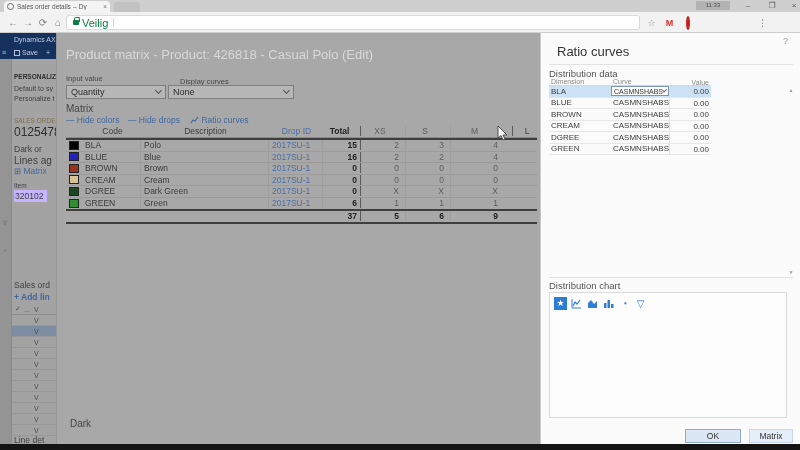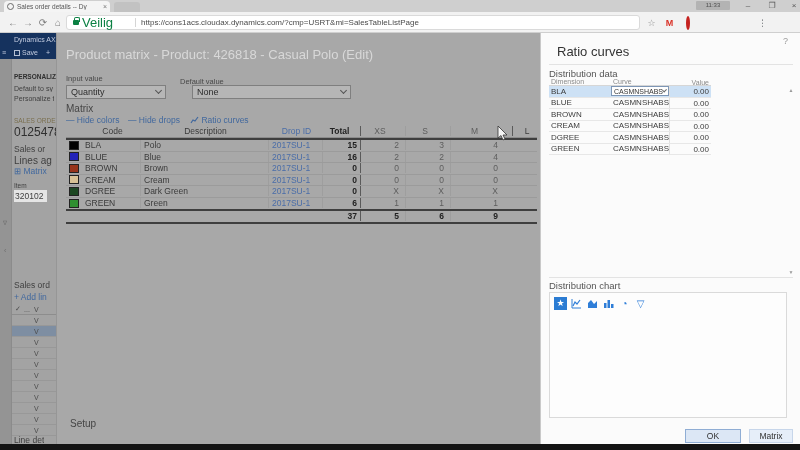--- a/index.html
+++ b/index.html
@@ -18,21 +18,21 @@
   .rec-badge { position:absolute; left:696px; top:1px; width:34px; height:9px; background:#b3b3b3;
                font-size:6px; color:#4e4e4e; text-align:center; line-height:9px; border-radius:1px; }
   .winbtn { position:absolute; top:0px; font-size:8px; color:#555; width:16px; text-align:center; line-height:11px; }
   .toolbar { position:absolute; left:0; top:12px; width:800px; height:21px; background:#f2f2f2; border-bottom:1px solid #cfcfcf; }
   .navico { position:absolute; top:3px; font-size:10px; color:#7d7d7d; width:14px; text-align:center; line-height:15px; }
   .urlbar { position:absolute; left:66px; top:3px; width:574px; height:15px; background:#fff;
             border:1px solid #dadada; border-radius:3px; display:flex; align-items:center; padding:0 6px; }
   .lock { width:6px; height:5px; background:#0b8043; border-radius:1px; position:relative; margin-right:3px; flex:none; }
   .lock:before { content:""; position:absolute; left:1px; top:-3px; width:4px; height:4px;
                  border:1px solid #0b8043; border-bottom:none; border-radius:2px 2px 0 0; }
-  .secure { font-size:13px; color:#0b8043; margin-right:22px; }
+  .secure { font-size:11px; color:#0b8043; margin-right:5px; }
   .url-sep { width:1px; height:9px; background:#d5d5d5; margin-right:5px; }
   .url { font-size:8px; color:#4a4a4a; white-space:nowrap; overflow:hidden; }
   .extico { position:absolute; top:5px; width:13px; height:13px; font-size:9px; line-height:13px; text-align:center; }
   .circle-red { width:10px; height:10px; border-radius:50%; background:#d23f31; margin:1px auto; }
   .ring-red { width:9px; height:9px; border-radius:50%; border:2.5px solid #c5221f; margin:0 auto; }
   .sq-grey { width:9px; height:9px; background:#9aa0a6; border-radius:2px; margin:1px auto; }
   .sq-grey2 { width:9px; height:9px; background:#c4c7cb; border-radius:2px; margin:1px auto; }
 
   
   .underlay { position:absolute; left:0; top:33px; width:56px; height:411px; background:#a3a3a3; }
@@ -133,21 +133,20 @@
 
   <div class="toolbar">
     <span class="navico" style="left:6px;">←</span>
     <span class="navico" style="left:21px;">→</span>
     <span class="navico" style="left:36px;">⟳</span>
     <span class="navico" style="left:51px;">⌂</span>
     <div class="urlbar">
       <span class="lock"></span>
       <span class="secure">Veilig</span>
       <span class="url-sep"></span>
-      <span class="url">https://cons1acs.cloudax.dynamics.com/?cmp=USRT&amp;mi=SalesTableListPage</span>
     </div>
     <span class="extico" style="left:645px;color:#8a8a8a;">☆</span>
     <span class="extico" style="left:663px;color:#d93025;font-weight:bold;">M</span>
     <span class="extico" style="left:681px;"><span class="ring-red"></span></span>
     <span class="extico" style="left:699px;"><span class="circle-red"></span></span>
     <span class="extico" style="left:717px;"><span class="sq-grey"></span></span>
     <span class="extico" style="left:735px;"><span class="sq-grey2"></span></span>
     <span class="extico" style="left:756px;color:#5f6368;">⋮</span>
   </div>
 
@@ -162,27 +161,27 @@
     </div>
     <div class="rail">
       <span style="position:absolute;left:3px;top:160px;font-size:6px;color:#6e6e6e;">∇</span>
       <span style="position:absolute;left:4px;top:188px;font-size:7px;color:#6e6e6e;">‹</span>
     </div>
     <span class="u-label" style="left:14px;top:40px;font-weight:bold;font-size:6.5px;color:#2f2f2f;">PERSONALIZE</span>
     <span class="u-label" style="left:14px;top:52px;">Default to sy</span>
     <span class="u-label" style="left:14px;top:62px;">Personalize t</span>
     <span class="u-label" style="left:14px;top:84px;font-size:6.5px;color:#7a6f4f;">SALES ORDE</span>
     <span class="u-label" style="left:14px;top:92px;font-size:12px;color:#2f2f2f;">0125478</span>
-    <span class="u-label" style="left:14px;top:111px;font-size:8.5px;">Sales or</span>
+    <span class="u-label" style="left:14px;top:111px;font-size:8.5px;">Dark or</span>
     <span class="u-label" style="left:14px;top:122px;font-size:10px;">Lines ag</span>
     <span class="u-link" style="left:14px;top:133px;"><span>⊞</span> <span>Matrix</span></span>
     <span class="u-label" style="left:14px;top:149px;font-size:6.5px;">Item</span>
-    <span class="u-label" style="left:14px;top:157px;font-size:8.5px;background:#e5e5e5;padding:1px 4px 1px 1px;">320102</span>
+    <span class="u-label" style="left:14px;top:157px;font-size:8.5px;background:#c4b5fd;padding:1px 4px 1px 1px;">320102</span>
     <span class="u-label" style="left:14px;top:247px;font-size:8.5px;">Sales ord</span>
-    <span class="u-link" style="left:14px;top:259px;">+ Add lin</span>
+    <span class="u-link" style="left:14px;top:259px;font-weight:bold;">+ Add lin</span>
     <div class="abs" style="left:12px;top:271px;width:44px;">
       <div class="u-row" style="border-bottom:1px solid #8d8d8d;">
         <span style="width:12px;text-align:center;">✓</span>
         <span style="width:10px;">...</span>
         <span>V</span>
       </div>
       <div class="u-row">
           <span style="width:22px;"></span>
           <span>V</span>
         </div>
@@ -231,22 +230,22 @@
   </div>
 
   <div class="dialog">
     <div class="dlg-title">Product matrix - Product: 426818 - Casual Polo (Edit)</div>
 
     <span class="fld-label" style="left:10px;top:41px;">Input value</span>
     <div class="combo" style="left:10px;top:52px;width:100px;">
       <span class="combo-val">Quantity</span>
       <span class="chev"></span>
     </div>
-    <span class="fld-label" style="left:82px;top:44px;left:124px;">Default value</span>
-    <div class="combo" style="left:136px;top:52px;width:159px;">
+    <span class="fld-label" style="left:82px;top:44px;left:124px;">Display curves</span>
+    <div class="combo" style="left:112px;top:52px;width:126px;">
       <span class="combo-val">None</span>
       <span class="chev"></span>
     </div>
 
     <span class="section-label" style="left:10px;top:70px;">Matrix</span>
     <span class="mlink" style="left:10px;top:82px;">— Hide colors</span>
     <span class="mlink" style="left:72px;top:82px;">— Hide drops</span>
     <span class="mlink" style="left:134px;top:82px;"><svg width="9" height="8" viewBox="0 0 9 8" style="vertical-align:-1px;">
           <polyline points="1,7 3,4 5,5 8,1" fill="none" stroke="#41689e" stroke-width="1.2"></polyline>
         </svg> <span>Ratio curves</span></span>
@@ -351,21 +350,21 @@
             <span class="c-drop"></span>
           <span class="c-tot totcell">37</span>
           <span class="c-xs totcell dark-l">5</span>
           <span class="c-s totcell lite-l">6</span>
           <span class="c-m totcell lite-l">9</span>
           <span class="c-l dark-l"></span>
         </div>
       </div>
     </div>
 
-    <span class="section-label" style="left:14px;top:385px;">Setup</span>
+    <span class="section-label" style="left:14px;top:385px;">Dark</span>
   </div>
 
   <svg class="cursor-svg" width="11" height="15" viewBox="0 0 11 15">
     <polygon points="1,0 1,12 4,9.5 6,14 8,13 6,9 10,9" fill="#f5f5f5" stroke="#333" stroke-width="0.8"></polygon>
   </svg>
 
   <div class="panel">
     <div class="p-title">Ratio curves</div>
     <span class="p-help">?</span>
     <div class="p-sep" style="top:31px;"></div>

